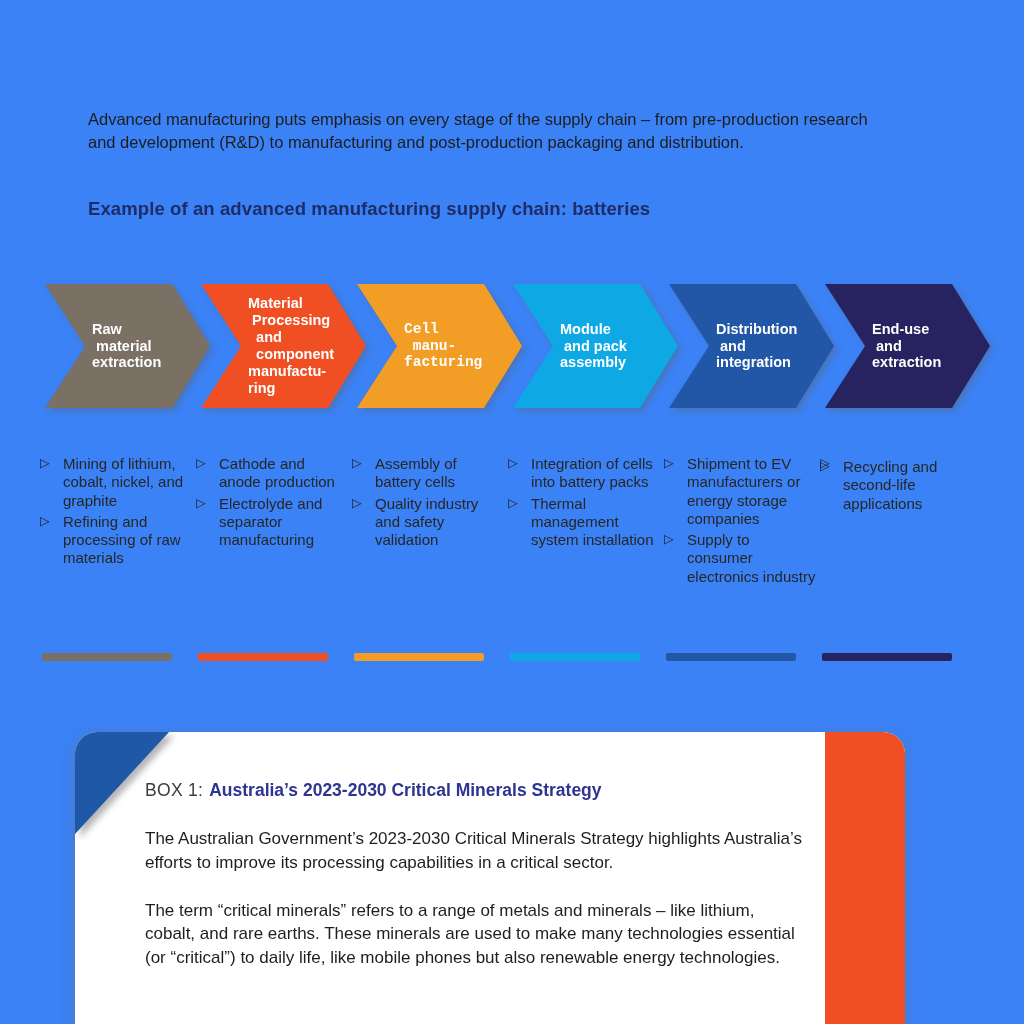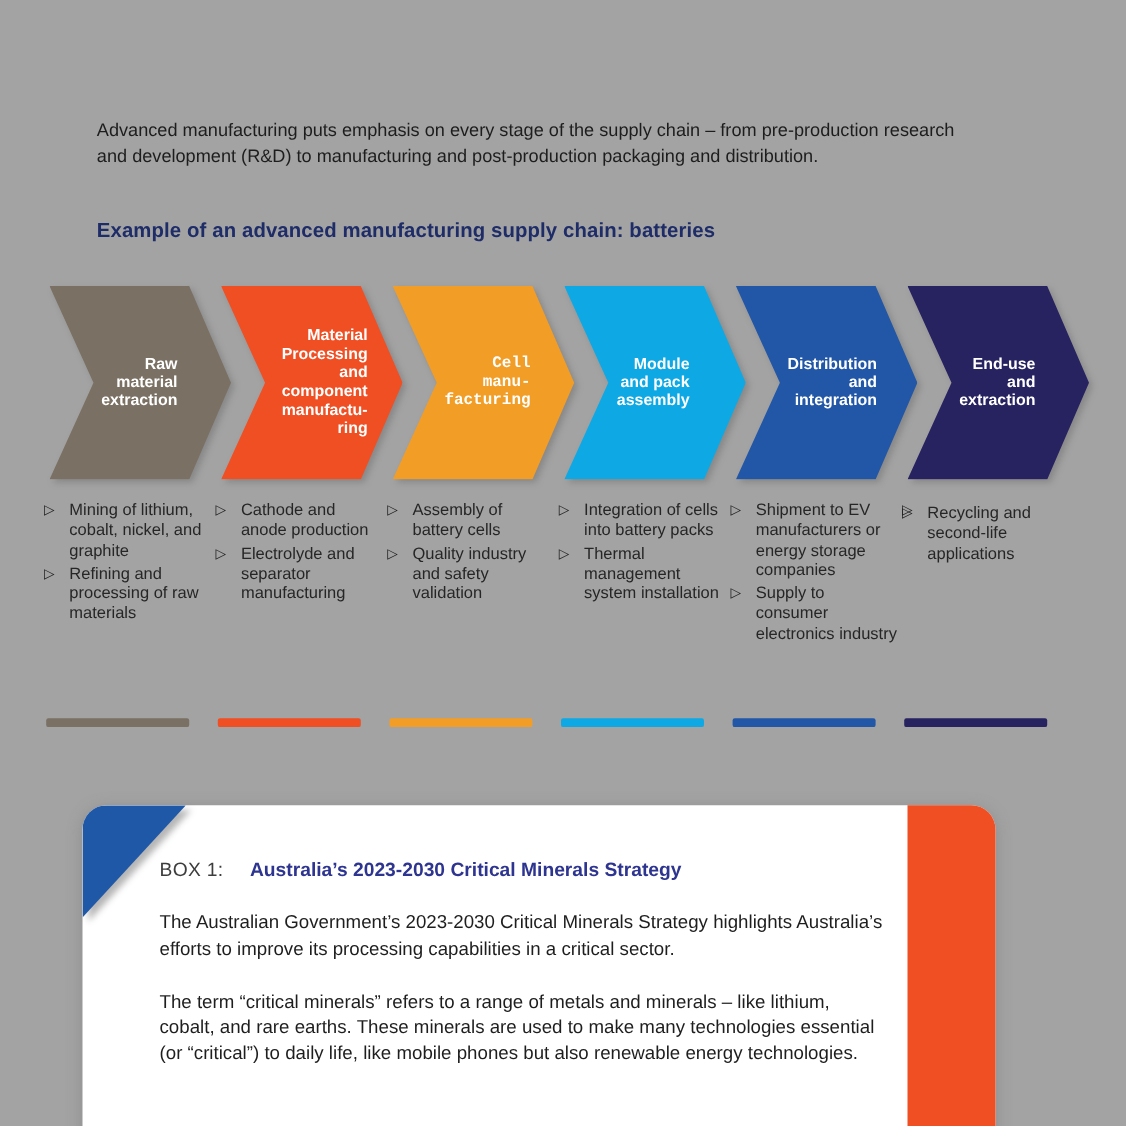--- a/index.html
+++ b/index.html
@@ -1,33 +1,32 @@
 <!DOCTYPE html>
 <html><head>
 <meta charset="utf-8">
 <style>
   html,body{margin:0;padding:0;background:#ffffff;}
   .page{
-    position:relative;width:1024px;height:1024px;background:#a3a3a3;overflow:hidden;
+    position:relative;width:1024px;height:1024px;background:#3b82f6;overflow:hidden;
     font-family:"Liberation Sans",sans-serif;
   }
   
   .intro{
     position:absolute;left:88px;top:108px;width:782px;margin:0;
     font-size:16.5px;line-height:1.38;color:#1d1d1d;
   }
   .diagram-title{
     position:absolute;left:88px;top:198px;margin:0;
     font-size:18.5px;font-weight:bold;color:#1e2c68;letter-spacing:0.1px;
   }
   
   .arrow-wrap{
-    position:absolute;top:260px;width:165px;height:176px;
+    position:absolute;top:284px;width:165px;height:124px;
     filter:drop-shadow(3px 3px 3px rgba(95,95,95,0.40));
-    text-align:right;
   }
   .arrow{
     width:100%;height:100%;display:flex;align-items:center;
     clip-path:polygon(0 0,127px 0,100% 50%,127px 100%,0 100%,40px 50%);
   }
   .arrow-label{
     white-space:pre-wrap;font-weight:bold;color:#ffffff;
     font-size:14.5px;line-height:1.17;padding-left:47px;padding-right:8px;
   }
   .aw0{left:45px}.aw1{left:201px}.aw2{left:357px}.aw3{left:513px}.aw4{left:669px}.aw5{left:825px}
@@ -58,21 +57,21 @@
     width:100%;height:100%;
     clip-path:polygon(0 0,100% 0,0 100%);
     border-top-left-radius:22px;
   }
   .side-band{
     position:absolute;right:0;top:0;width:80px;height:100%;
     border-radius:0 22px 0 0;
   }
   .card-content{position:absolute;left:70px;top:48px;width:660px;}
   .box-head{margin:0 0 26px 0;font-size:17.5px;color:#3d3d3d;}
-  .box-label{margin-right:24px;letter-spacing:0.3px;}
+  .box-label{margin-right:6px;letter-spacing:0.3px;}
   .box-title{font-weight:bold;color:#2e3590;}
   .card-content p.body{
     margin:0 0 24px 0;font-size:17px;line-height:1.4;color:#1e1e1e;
   }
 </style>
 </head>
 <body>
 
 <div class="page">
 

